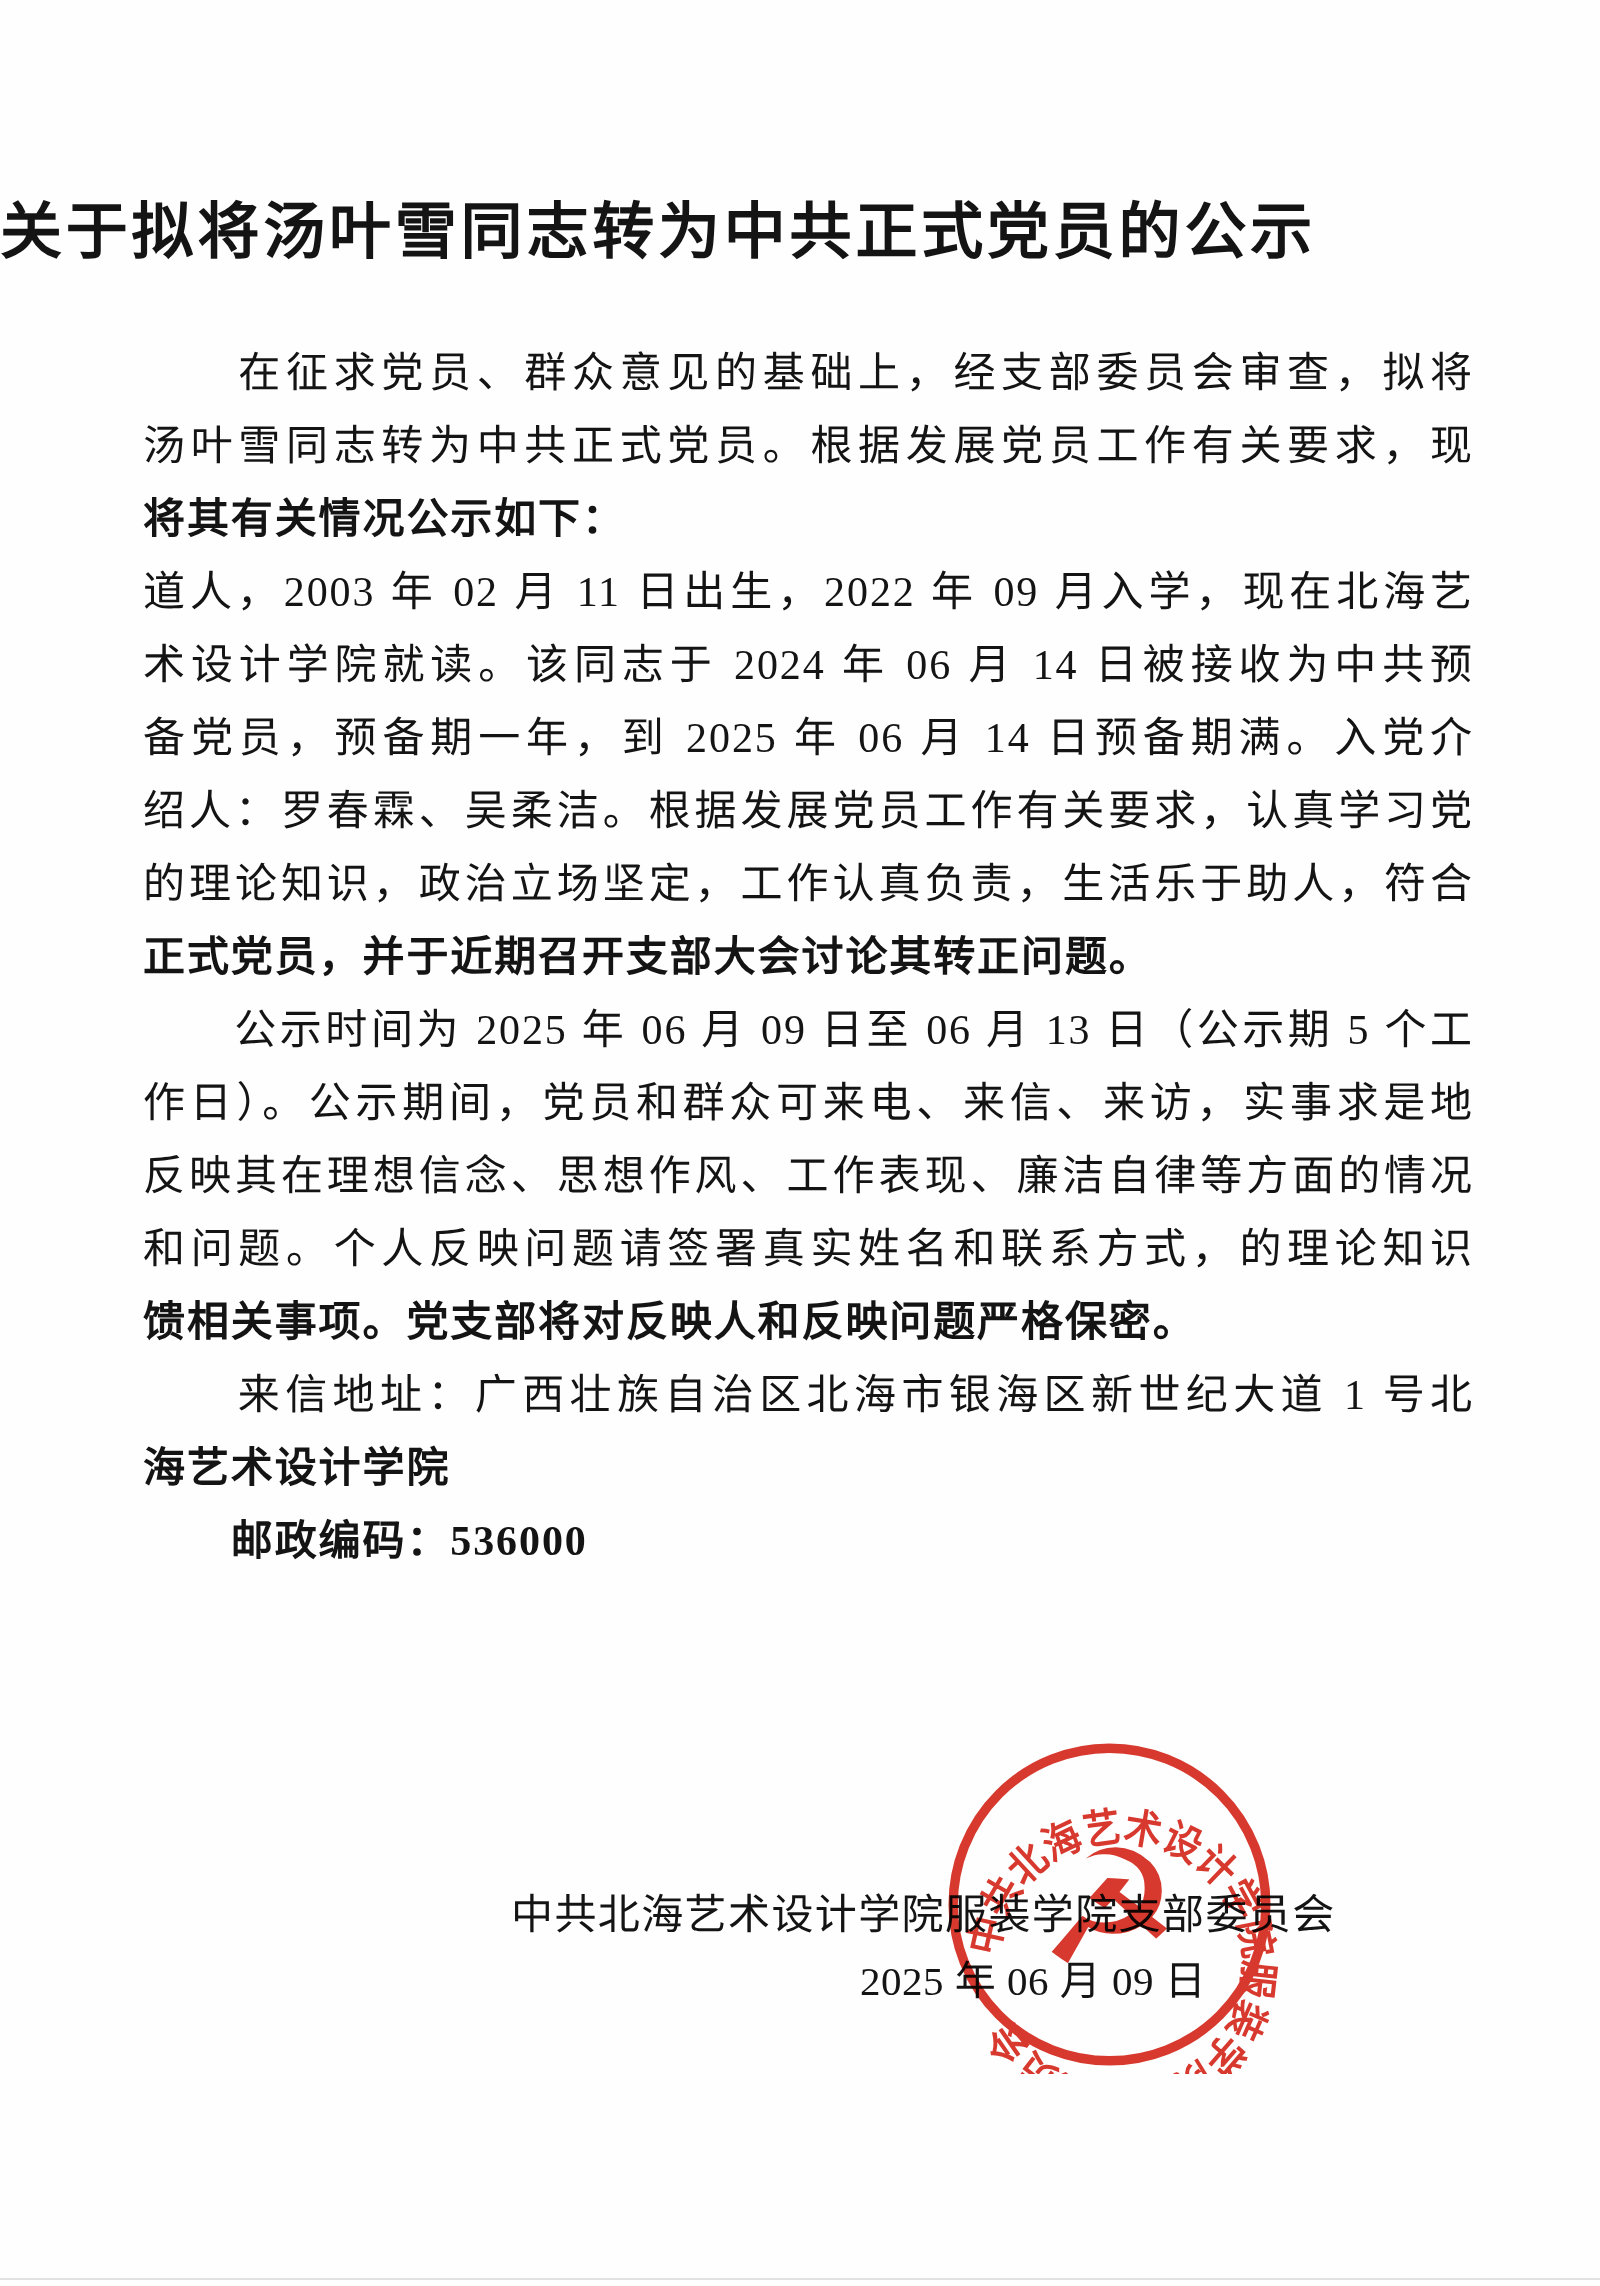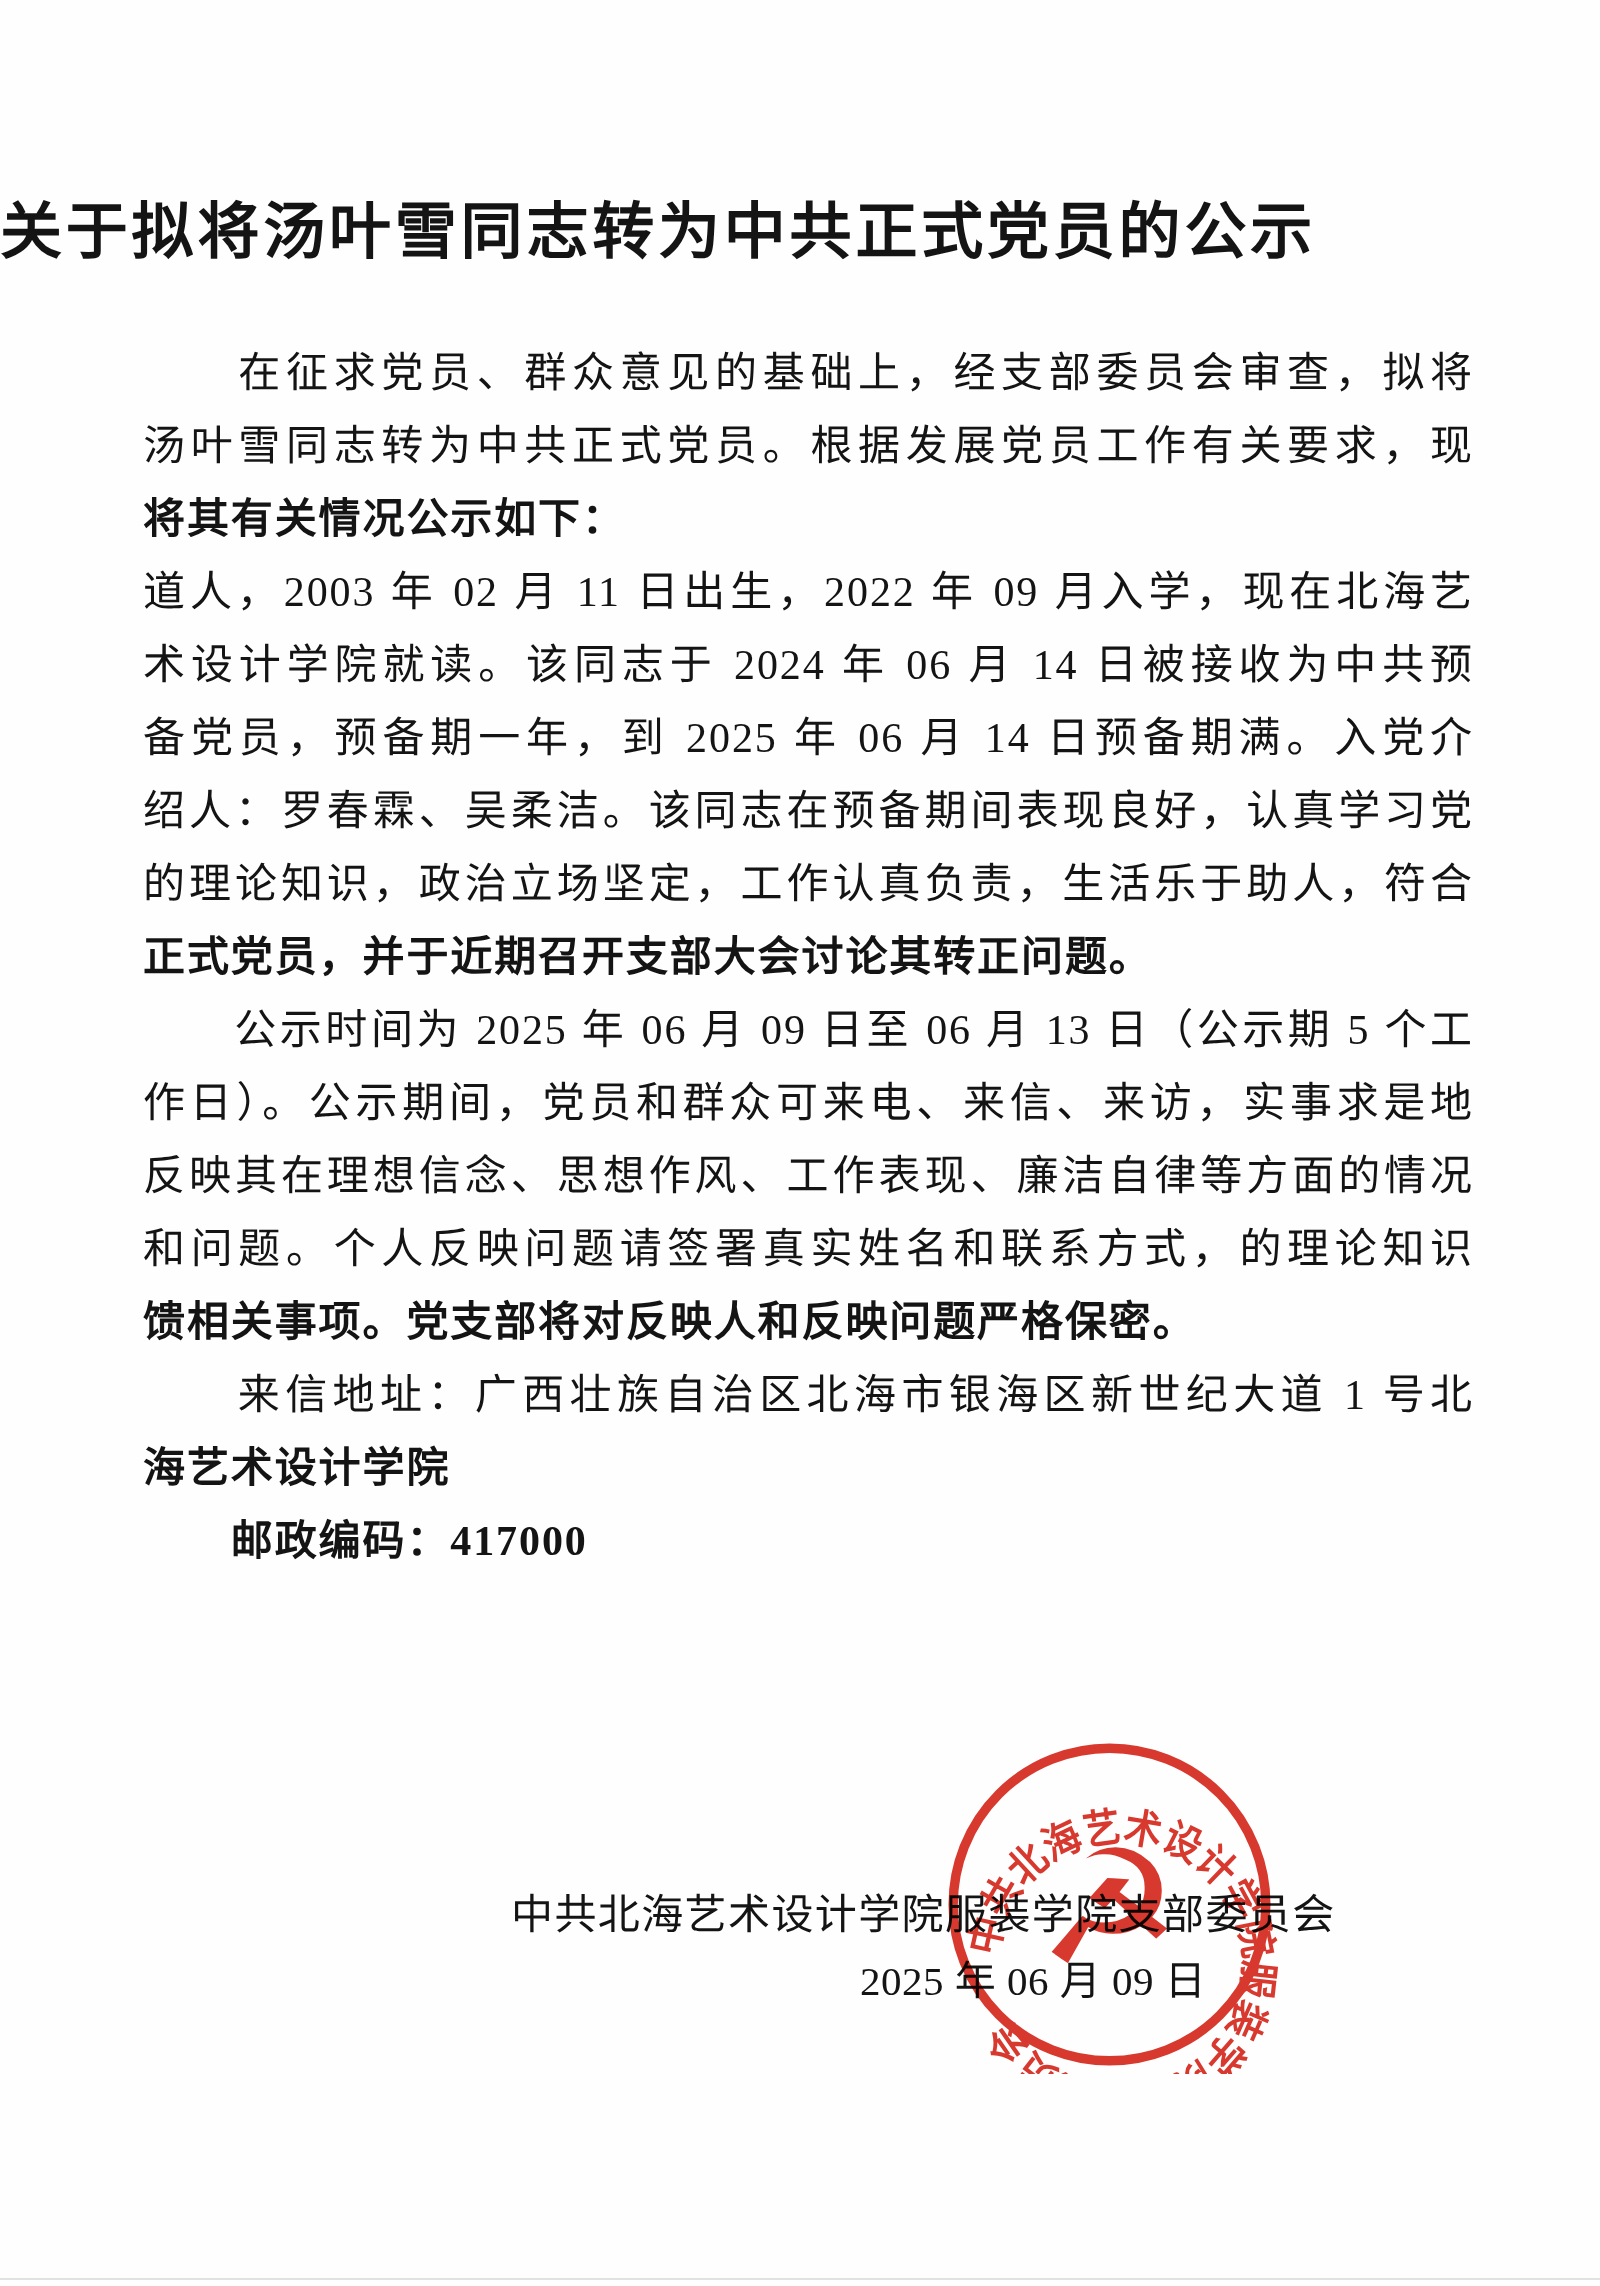--- a/index.html
+++ b/index.html
@@ -63,31 +63,31 @@
 
   <div class="doc-title">关于拟将汤叶雪同志转为中共正式党员的公示</div>
 
   <div class="body-text">
     <div class="line fill">　　在征求党员、群众意见的基础上，经支部委员会审查，拟将</div>
     <div class="line fill">汤叶雪同志转为中共正式党员。根据发展党员工作有关要求，现</div>
     <div class="line end">将其有关情况公示如下：</div>
     <div class="line fill">道人，2003 年 02 月 11 日出生，2022 年 09 月入学，现在北海艺</div>
     <div class="line fill">术设计学院就读。该同志于 2024 年 06 月 14 日被接收为中共预</div>
     <div class="line fill">备党员，预备期一年，到 2025 年 06 月 14 日预备期满。入党介</div>
-    <div class="line fill">绍人：罗春霖、吴柔洁。该同志在预备期间表现良好，认真学习党</div>
+    <div class="line fill">绍人：罗春霖、吴柔洁。根据发展党员工作有关要求，认真学习党</div>
     <div class="line fill">的理论知识，政治立场坚定，工作认真负责，生活乐于助人，符合</div>
     <div class="line end">正式党员，并于近期召开支部大会讨论其转正问题。</div>
     <div class="line fill">　　公示时间为 2025 年 06 月 09 日至 06 月 13 日（公示期 5 个工</div>
     <div class="line fill">作日）。公示期间，党员和群众可来电、来信、来访，实事求是地</div>
     <div class="line fill">反映其在理想信念、思想作风、工作表现、廉洁自律等方面的情况</div>
     <div class="line fill">和问题。个人反映问题请签署真实姓名和联系方式，的理论知识</div>
     <div class="line end">馈相关事项。党支部将对反映人和反映问题严格保密。</div>
     <div class="line fill">　　来信地址：广西壮族自治区北海市银海区新世纪大道 1 号北</div>
     <div class="line end">海艺术设计学院</div>
-    <div class="line end">　　邮政编码：417000</div>
+    <div class="line end">　　邮政编码：536000</div>
   </div>
 
   <div class="signature">中共北海艺术设计学院服装学院支部委员会</div>
 
   <div class="doc-date">2025 年 06 月 09 日</div>
 
   <div class="stamp">
     <svg viewBox="0 0 360 360" xmlns="http://www.w3.org/2000/svg">
       <circle cx="180" cy="180" r="166" fill="none" stroke="#d5281c" stroke-width="10"></circle>
       <path id="seal-arc" fill="none" d="M 61.3 235.4 A 131 131 0 1 1 61.29 235.55"></path>

